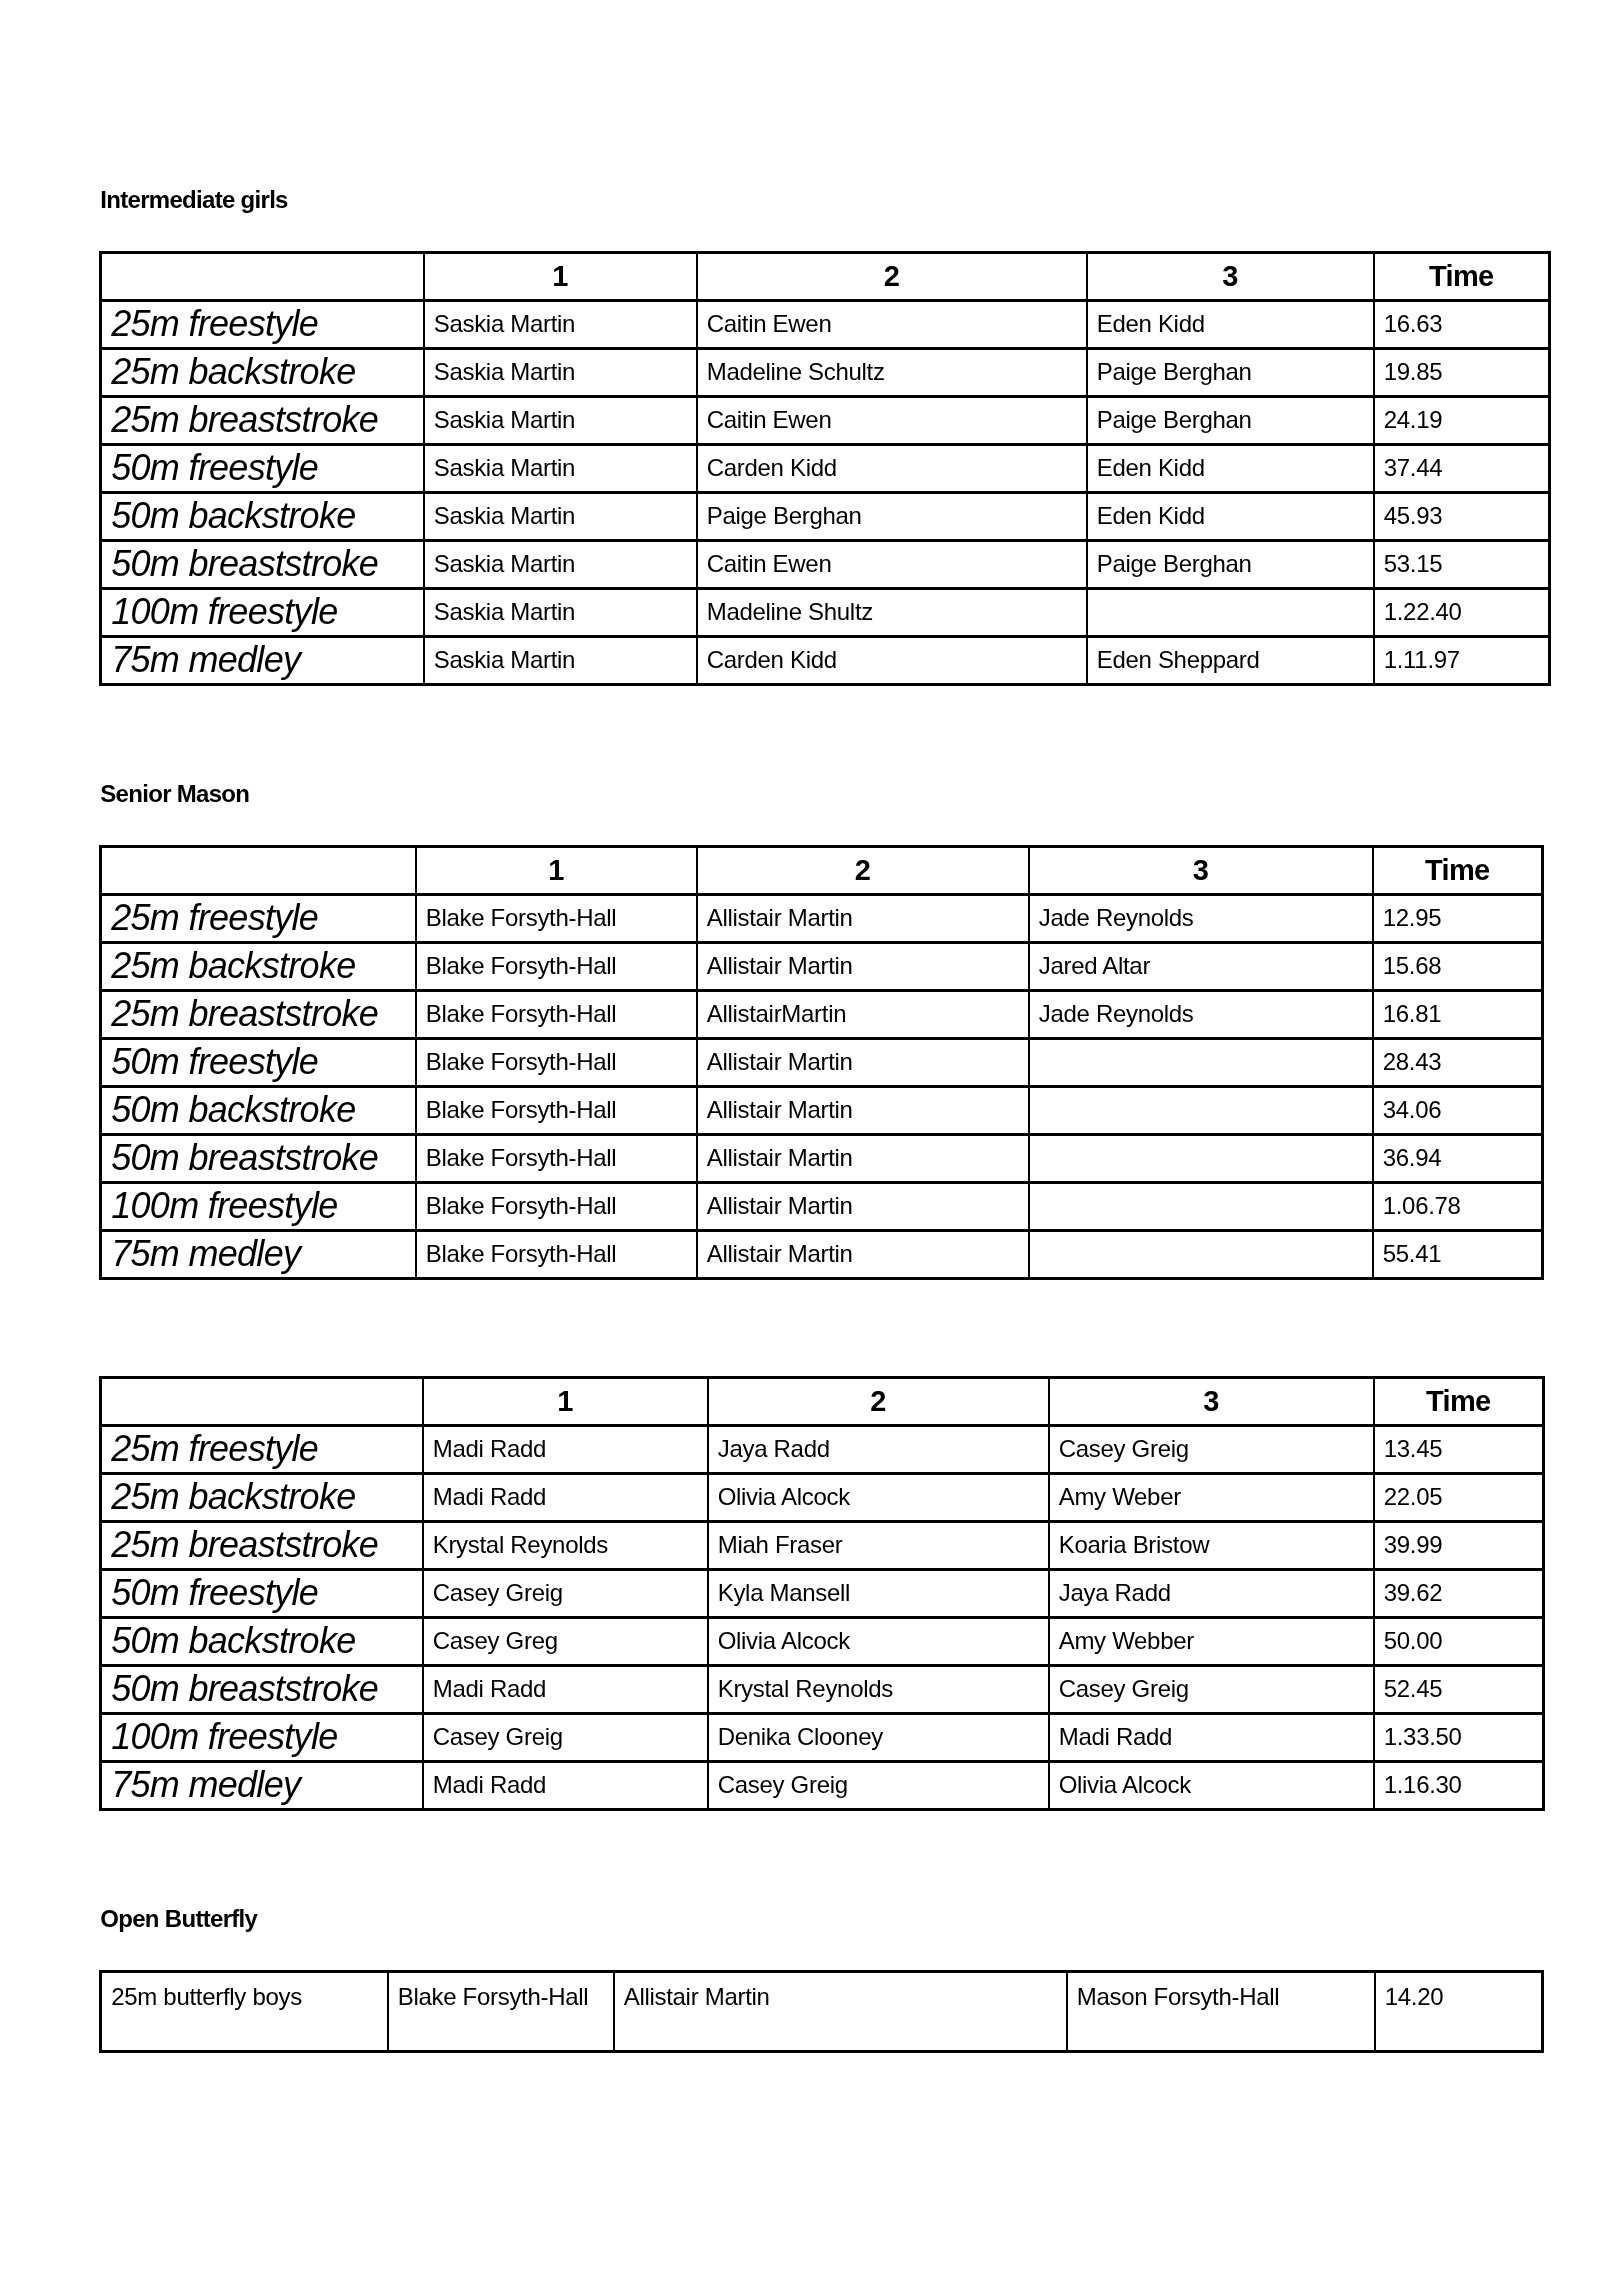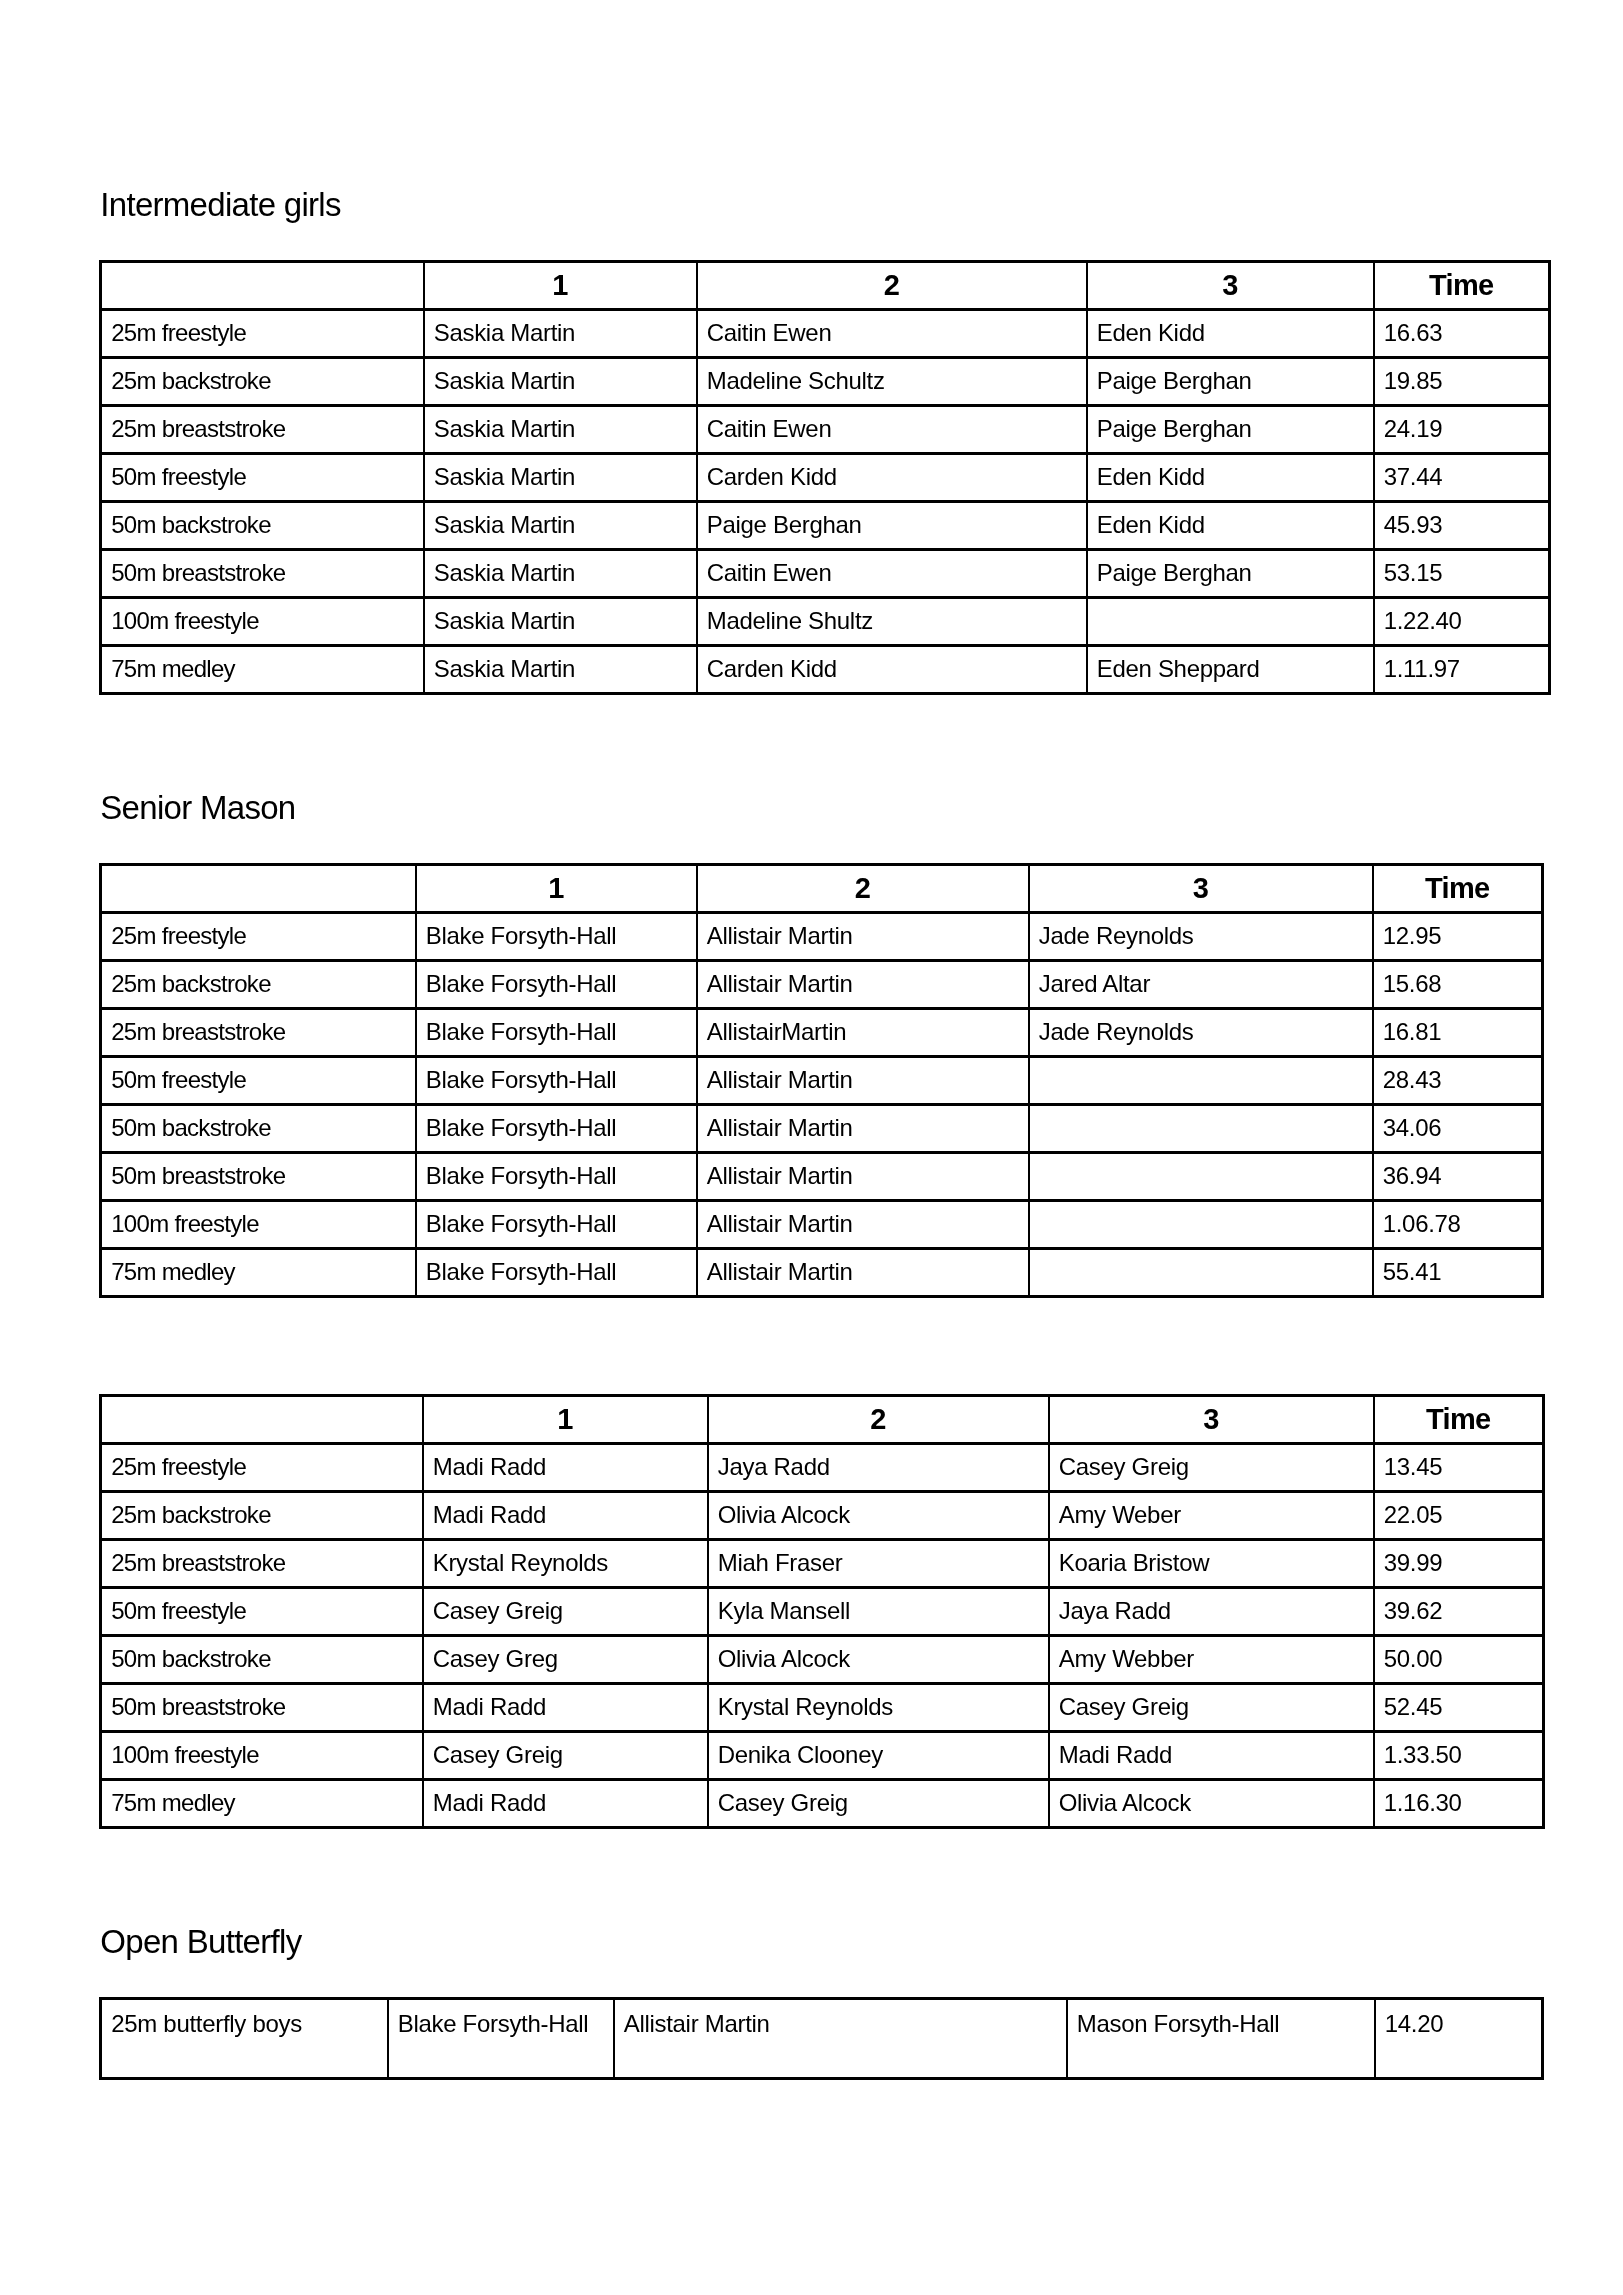--- a/index.html
+++ b/index.html
@@ -9,23 +9,23 @@
     height: 2295px;
     background: #ffffff;
     font-family: "Liberation Sans", sans-serif;
     color: #000000;
     overflow: hidden;
     box-sizing: border-box;
     padding: 188px 0 0 99px;
   }
   section.results-section { margin: 0 0 96px 0; }
   h2.section-title {
-    font-size: 33px;
+    font-size: 24px;
     line-height: 1;
-    font-weight: 400;
+    font-weight: 700;
     letter-spacing: -0.7px;
     margin: 0 0 39px 1.3px;
   }
   table.results {
     border-collapse: collapse;
     table-layout: fixed;
     border: 3.9px solid #000;
   }
   table.results th, table.results td {
     border-left: 2px solid #000;
@@ -40,21 +40,21 @@
   table.results th {
     height: 48px;
     font-size: 29px;
     font-weight: 700;
     text-align: center;
     vertical-align: middle;
     letter-spacing: -0.7px;
   }
   
   .t-main tbody td { height: 48px; vertical-align: middle; line-height: 1.12; }
-  .t-main td.event { font-size: 24px; letter-spacing: -0.7px; }
+  .t-main td.event { font-size: 36px; letter-spacing: -0.7px; font-style: italic; }
   .t-main td.name,
   .t-main td.time { font-size: 24px; letter-spacing: -0.3px; }
   
   .t-open tbody td { vertical-align: top; padding-top: 5.2px; line-height: 1.6; letter-spacing: -0.3px; }
   .t-open td.event, .t-open td.name, .t-open td.time { font-size: 24px; }
   .t-open tr.row-0 td { height: 80px; }
   .t-open tr.row-1 td { height: 41px; }
 </style>
 </head>
 <body>

